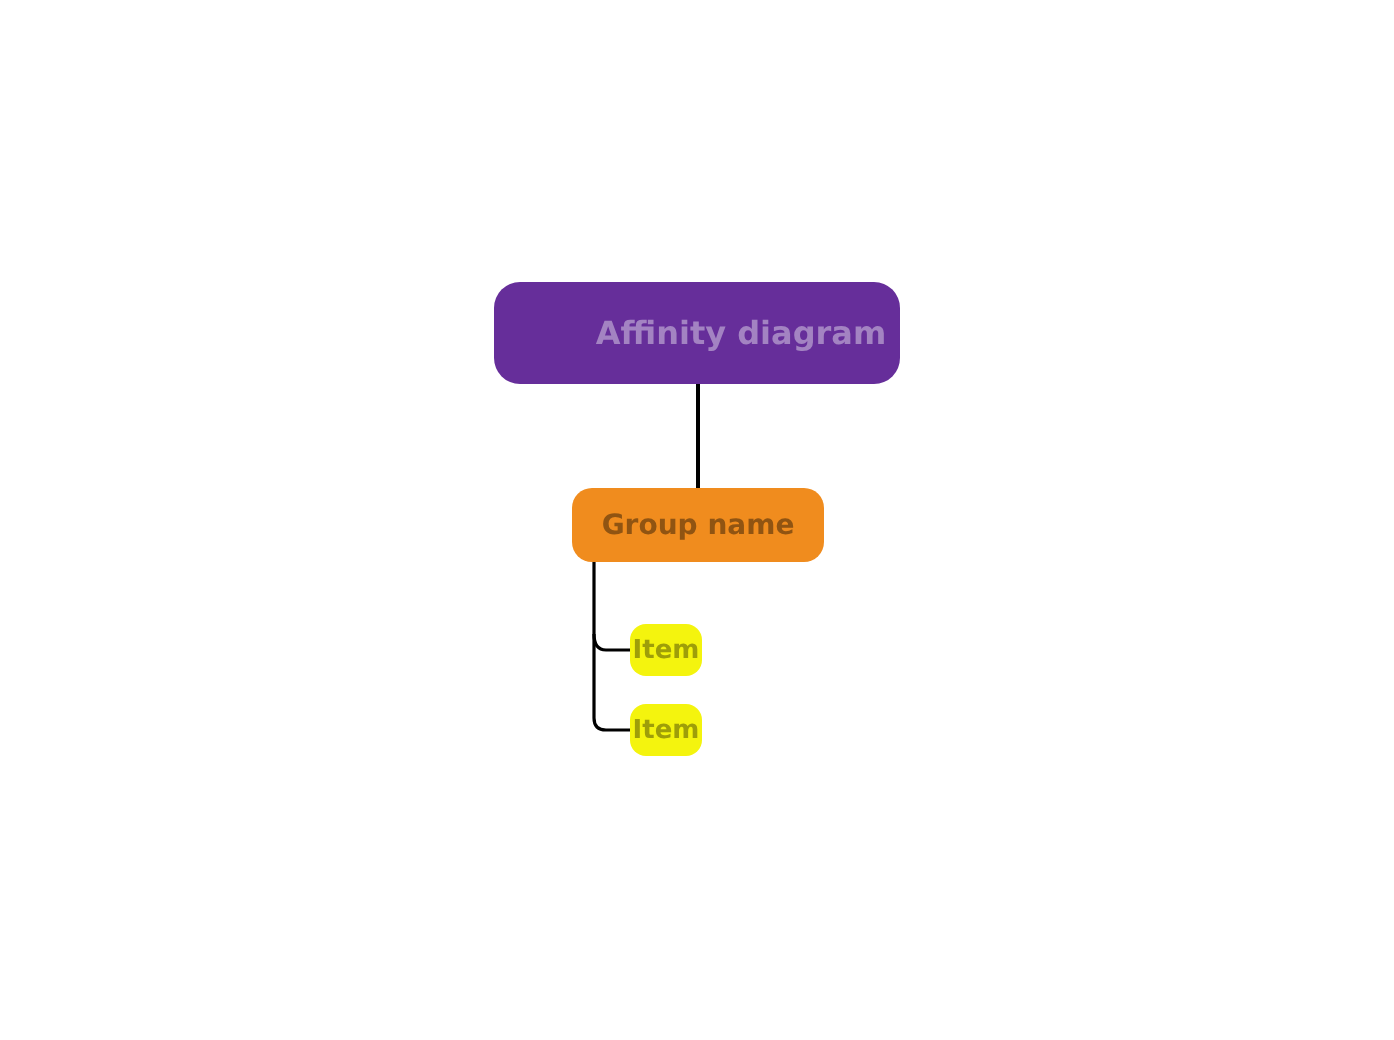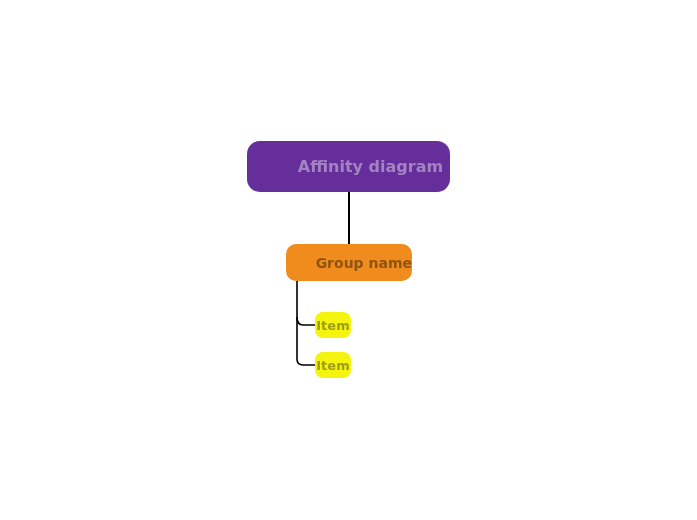--- a/index.html
+++ b/index.html
@@ -55,21 +55,20 @@
   }
   .node.group {
     left: 286px;
     top: 244px;
     width: 126px;
     height: 37px;
     background: #f08c1e;
     color: #905412;
     border-radius: 10px;
     font-size: 14px;
-    justify-content: flex-end;
   }
   .node.item {
     left: 315px;
     width: 36px;
     height: 26px;
     background: #f4f40e;
     color: #9e9e09;
     border-radius: 8px;
     font-size: 13px;
   }

